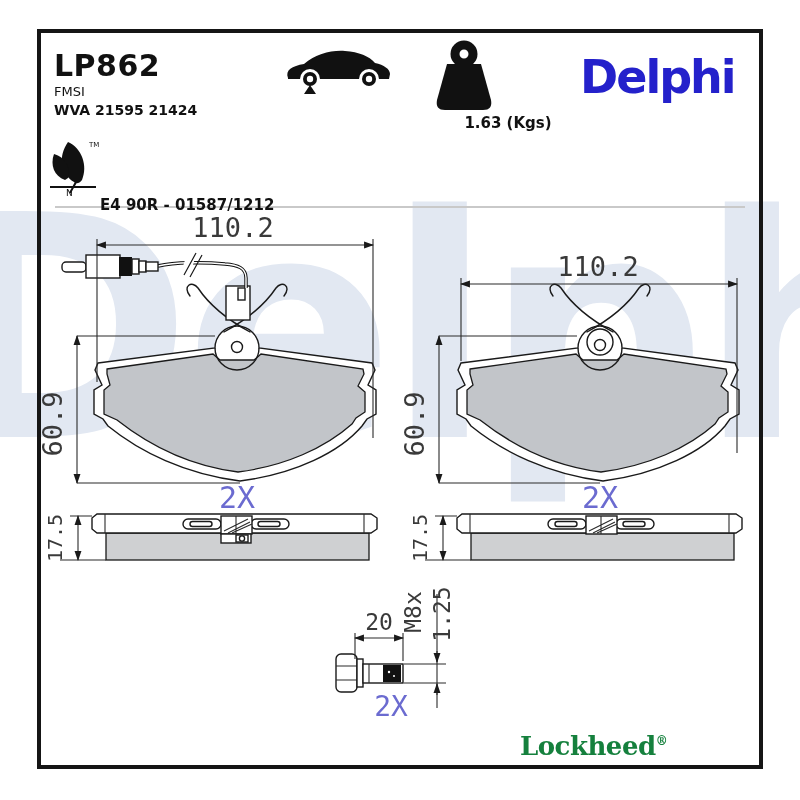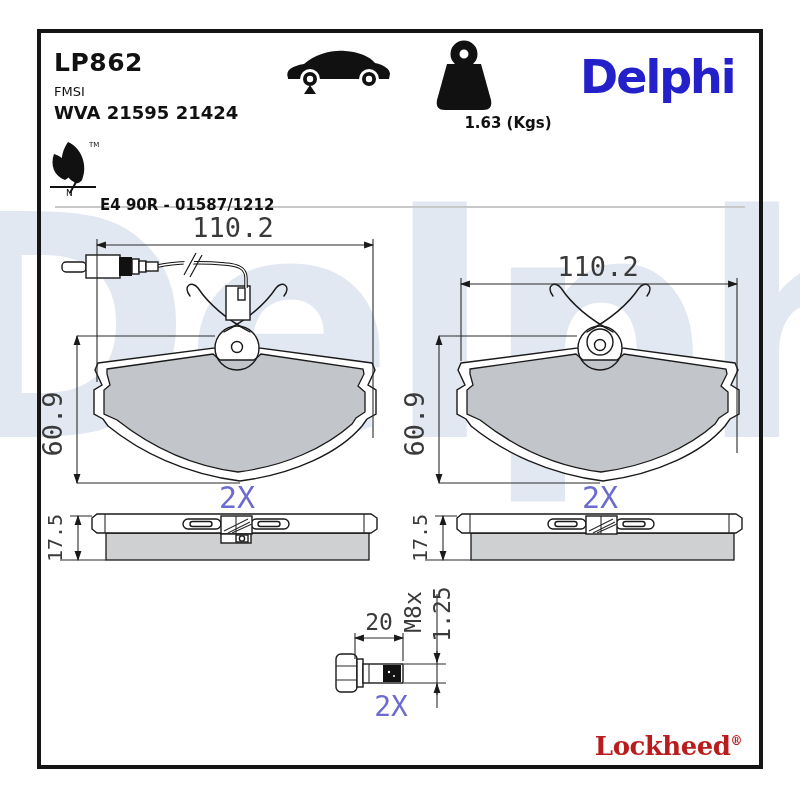--- a/index.html
+++ b/index.html
@@ -13,39 +13,39 @@
     font-size:310px;font-weight:bold;letter-spacing:-8px;line-height:1;
     white-space:nowrap;user-select:none;
     font-family:"DejaVu Sans", sans-serif;
   }
   
   .frame{
     position:absolute;left:37px;top:29px;width:726px;height:740px;
     border:4px solid #151515;box-sizing:border-box;background:transparent;z-index:1;
   }
   .hdr-text{position:absolute;z-index:3;color:#111;font-family:"DejaVu Sans", sans-serif;}
-  .part-number{left:54px;top:48px;font-size:25px;font-weight:bold;letter-spacing:.5px;}
+  .part-number{left:54px;top:48px;font-size:30px;font-weight:bold;letter-spacing:.5px;}
   .fmsi{left:54px;top:84px;font-size:13px;font-weight:normal;}
-  .wva{left:54px;top:102px;font-size:18px;font-weight:bold;}
+  .wva{left:54px;top:102px;font-size:14px;font-weight:bold;}
   .approval{left:100px;top:176px;font-size:15px;font-weight:bold;margin-top:20px;}
   .brand-logo{
     position:absolute;left:580px;top:54px;z-index:3;
     font-size:46px;font-weight:bold;letter-spacing:-2px;line-height:1;
     font-family:"DejaVu Sans", sans-serif;
   }
   .weight-label{
     position:absolute;left:422px;top:114px;width:100px;text-align:center;z-index:3;
     font-size:15px;font-weight:bold;color:#111;margin-left:36px;
   }
   .divider{position:absolute;left:55px;top:206px;width:690px;height:2px;background:#c9c9c9;z-index:2;}
   .icon-abs{position:absolute;z-index:3;}
   .drawing-svg{position:absolute;left:0;top:0;z-index:2;}
   .footer-brand{
-    position:absolute;left:520px;top:731px;width:222px;text-align:right;z-index:3;
-    font-family:"DejaVu Serif", serif;font-weight:bold;font-size:26px;color:#b91c1c;
+    position:absolute;left:520px;top:731px;width:222px;text-align:left;z-index:3;
+    font-family:"DejaVu Serif", serif;font-weight:bold;font-size:26px;color:#15803d;
     letter-spacing:-0.5px;
   }
   .footer-brand sup{font-size:12px;font-weight:bold;}
   
   .oln{fill:#ffffff;stroke:#1a1a1a;stroke-width:1.4;}
   .oln2{fill:none;stroke:#1a1a1a;stroke-width:1.4;}
   .fric{fill:#c2c5c9;stroke:#1a1a1a;stroke-width:1.3;}
   .fric2{fill:#cfd0d2;stroke:#1a1a1a;stroke-width:1.3;}
   .dimline{stroke:#2a2a2a;stroke-width:1.1;fill:none;}
   .dim-text{font-family:"DejaVu Sans Mono", monospace;fill:#3a3a3a;}

